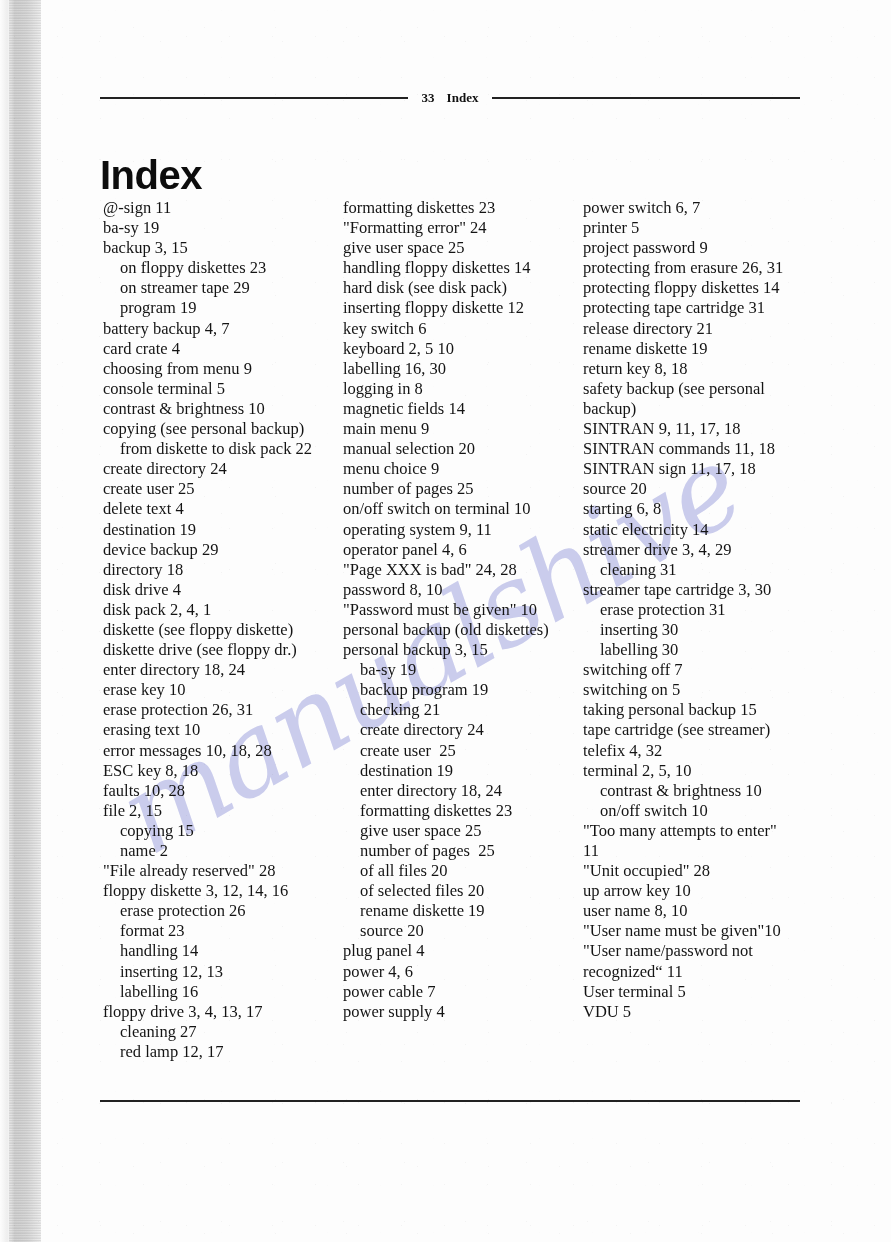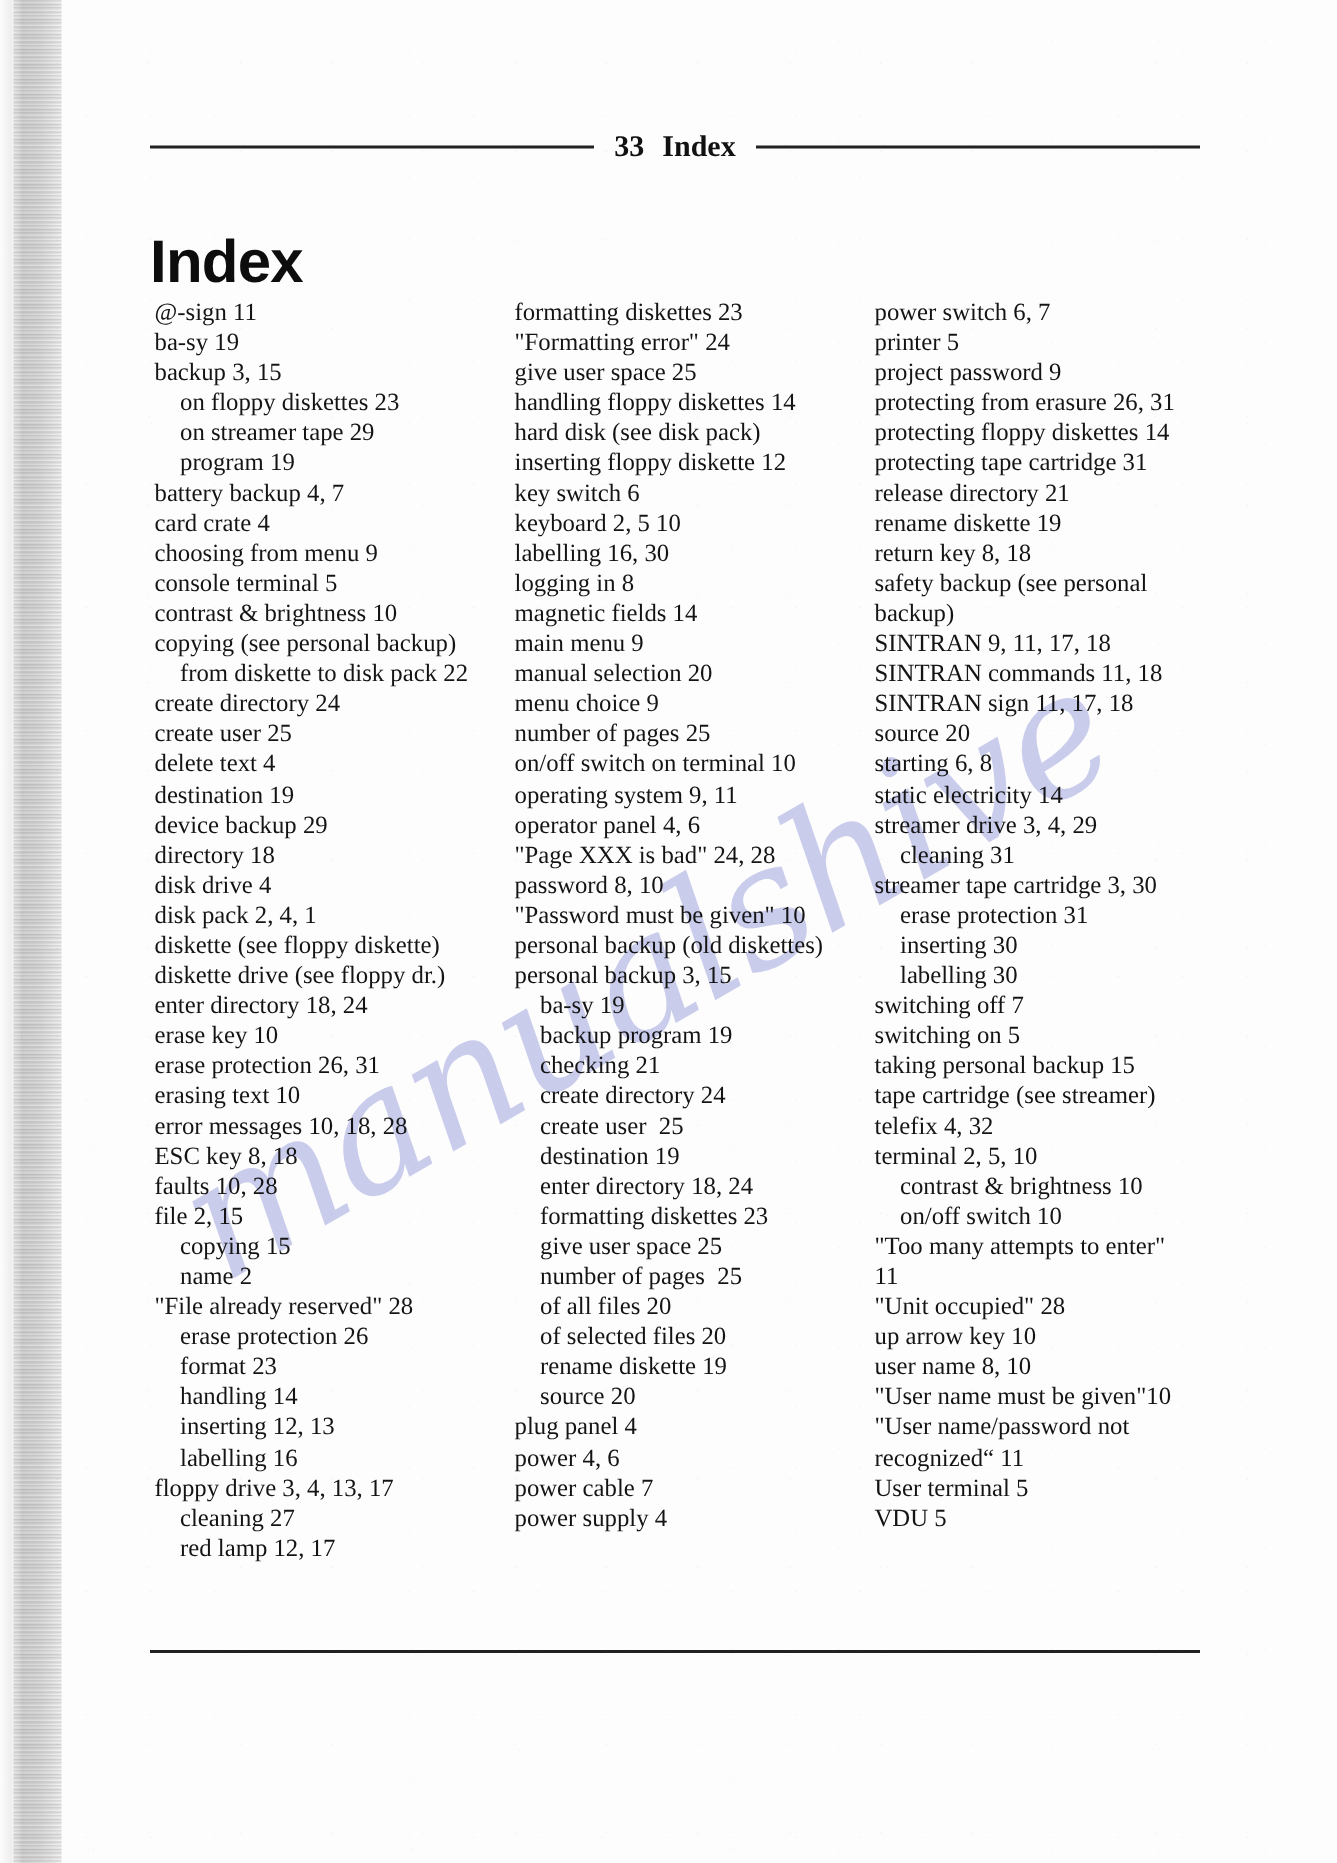--- a/index.html
+++ b/index.html
@@ -90,21 +90,21 @@
   .runhead .rule {
     flex: 1 1 auto;
     height: 2px;
     background: #222;
   }
   .runhead .rule.left  { margin-right: 14px; }
   .runhead .rule.right { margin-left: 14px; }
   .runhead .label {
     font-family: "Liberation Serif", serif;
     font-weight: bold;
-    font-size: 20px;
+    font-size: 13px;
     white-space: nowrap;
     display: flex;
     gap: 12px;
   }
 
   
   .page-title {
     position: absolute;
     left: 100px;
     top: 126px;
@@ -212,20 +212,21 @@
         <div class="entry">erase key 10</div>
         <div class="entry">erase protection 26, 31</div>
         <div class="entry">erasing text 10</div>
         <div class="entry">error messages 10, 18, 28</div>
         <div class="entry">ESC key 8, 18</div>
         <div class="entry">faults 10, 28</div>
         <div class="entry">file 2, 15</div>
         <div class="entry sub">copying 15</div>
         <div class="entry sub">name 2</div>
         <div class="entry">"File already reserved" 28</div>
+        <div class="entry">floppy diskette 3, 12, 14, 16</div>
         <div class="entry sub">erase protection 26</div>
         <div class="entry sub">format 23</div>
         <div class="entry sub">handling 14</div>
         <div class="entry sub">inserting 12, 13</div>
         <div class="entry sub">labelling 16</div>
         <div class="entry">floppy drive 3, 4, 13, 17</div>
         <div class="entry sub">cleaning 27</div>
         <div class="entry sub">red lamp 12, 17</div>
       </div>
     <div class="col col-2">

